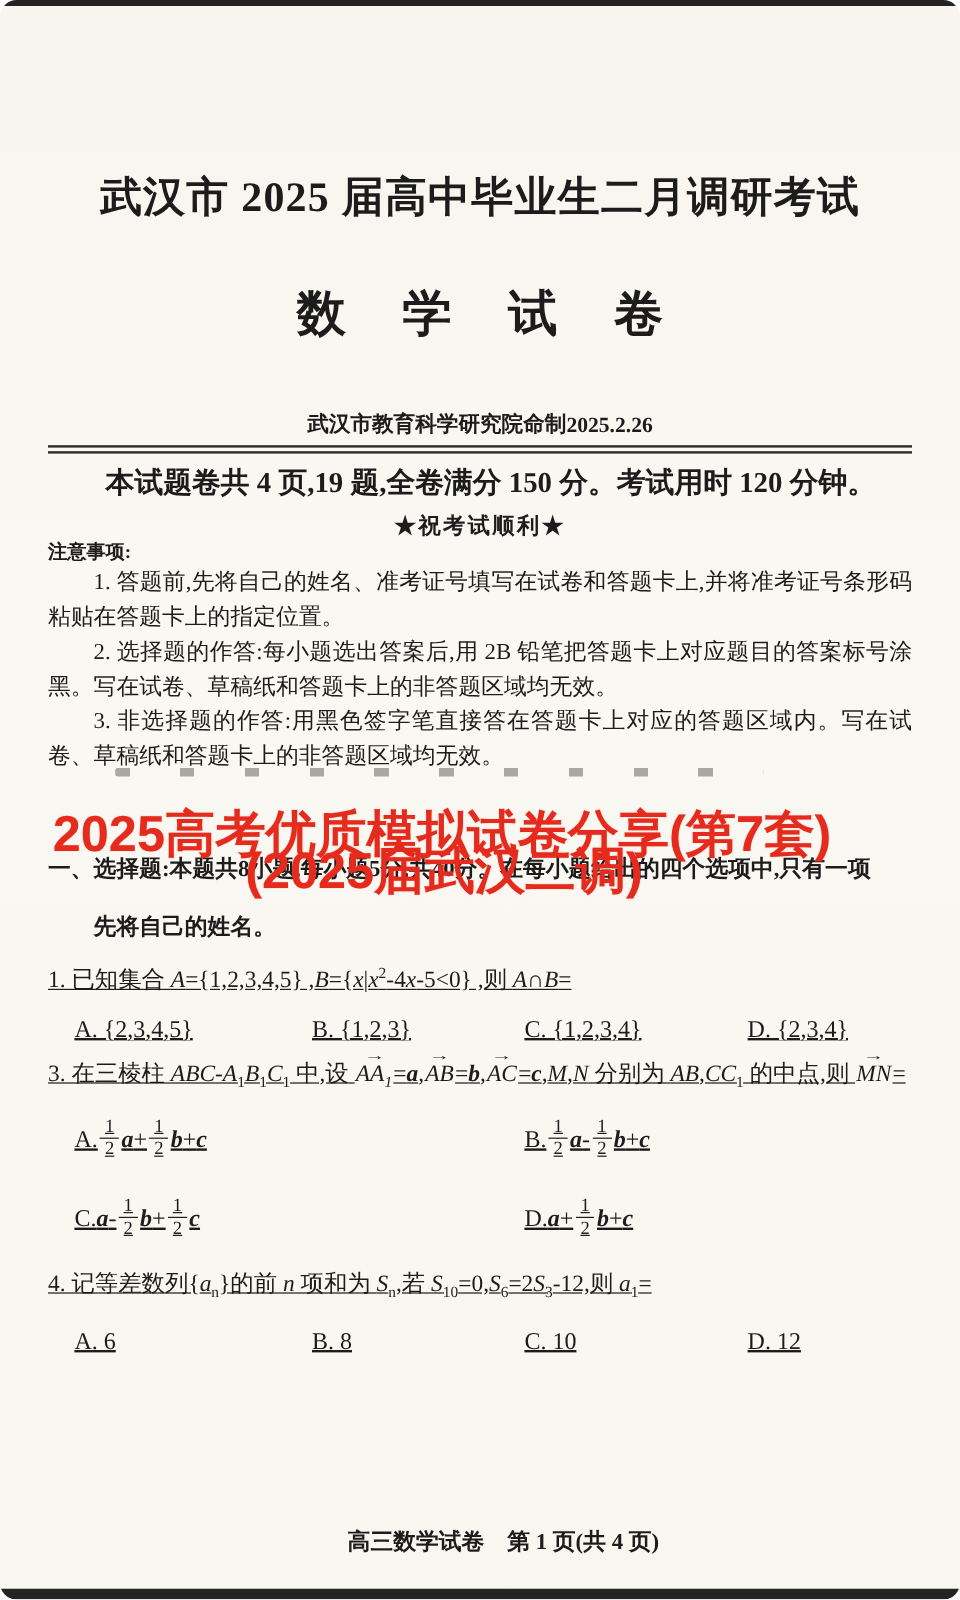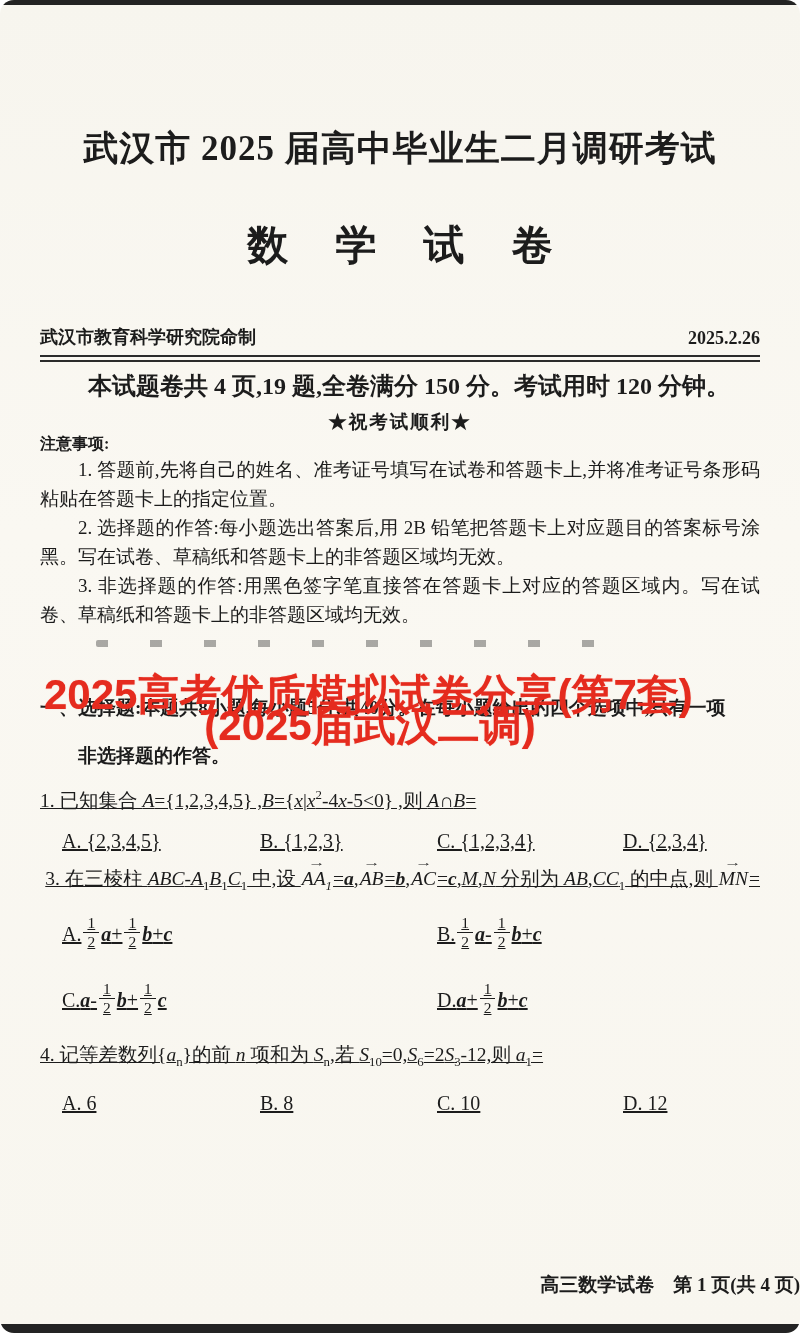--- a/index.html
+++ b/index.html
@@ -7,59 +7,59 @@
     position:relative;width:800px;height:1333px;overflow:hidden;
     background:linear-gradient(180deg,#f7f5ee 0%,#faf8f2 40%,#f8f6ef 100%);
     font-family:"Liberation Serif","DejaVu Serif",serif;color:#1c1c1c;
     border-radius:14px;
   }
   .bar{position:absolute;left:0;right:0;background:#232323;z-index:5;}
   .bar.top{top:0;height:5px;border-radius:14px 14px 0 0;}
   .bar.bottom{bottom:0;height:9px;border-radius:0 0 14px 14px;}
   .paper{position:relative;height:100%;padding:0 40px;box-sizing:border-box;z-index:1;}
 
-  .exam-title{margin:0;padding-top:125px;text-align:center;font-size:35px;font-weight:bold;letter-spacing:1px;}
+  .exam-title{margin:16px;padding-top:125px;text-align:center;font-size:35px;font-weight:bold;letter-spacing:1px;}
   .subject{margin:46px 0 0 0;text-align:center;font-size:41px;font-weight:bold;letter-spacing:.45em;text-indent:.45em;}
-  .meta-row{display:flex;justify-content:space-between;align-items:flex-end;margin-top:52px;}
+  .meta-row{display:flex;justify-content:center;align-items:flex-end;margin-top:52px;}
   .issuer{font-weight:bold;font-size:18px;}
   .exam-date{font-size:18px;font-weight:bold;}
   .double-rule{margin-top:6px;height:3px;border-top:2.5px solid #2b2b2b;border-bottom:2.5px solid #2b2b2b;}
   .exam-info{margin:8px 0 0 0;font-size:24px;font-weight:bold;text-indent:2em;}
   .wish{margin:7px 0 0 0;text-align:center;font-size:18.5px;font-weight:bold;letter-spacing:2px;}
   .notice-title{font-size:16px;font-weight:bold;}
   .para{margin:0;font-size:19px;line-height:29px;text-indent:2em;text-align:justify;}
 
   .sec{margin-top:66px;}
   .sec-line{margin:0;font-size:19px;font-weight:bold;white-space:nowrap;}
   .sec-line2{margin-top:22px;text-indent:2em;}
 
   .q{margin-top:13px;text-decoration:underline;}
   .q-text{margin:0;font-size:19.5px;line-height:27px;white-space:nowrap;}
   .opts{display:grid;margin-top:12px;padding-left:22px;font-size:20px;}
   .opts.four{grid-template-columns:198px 177px 186px 1fr;margin-top:16px;}
   .opts.two{grid-template-columns:375px 1fr;row-gap:20px;}
   .opts.two .opt{height:46px;display:flex;align-items:center;}
-  .q3{margin-top:12px;text-align:right;} .q4{margin-top:18px;} .q5{margin-top:15px;}
+  .q3{margin-top:12px;} .q4{margin-top:18px;} .q5{margin-top:15px;}
   .q4 .opts,.q5 .opts{margin-top:16px;}
 
   
   .it{font-style:italic;}
   .bi{font-style:italic;font-weight:bold;}
   sup,sub{font-size:66%;}
   .vec{position:relative;display:inline-block;font-style:italic;padding:0 1px;}
   .vec::after{content:"\2192";position:absolute;left:50%;top:-0.66em;transform:translateX(-50%) scaleX(1.5);
     font-size:.6em;font-style:normal;line-height:1;}
   .sqrt{white-space:nowrap;}
   .sqrt .rad{border-top:1.4px solid #1c1c1c;padding:0 3px 0 2px;margin-left:-1px;}
   .frac{display:inline-flex;flex-direction:column;align-items:center;vertical-align:middle;
     font-size:15.5px;line-height:1.15;margin:0 2px;position:relative;top:-2px;}
   .frac .den{border-top:1.5px solid #1c1c1c;}
   .frac .num,.frac .den{padding:0 4px;}
 
-  .footer{position:absolute;left:0;right:0;top:1272px;text-align:right;font-size:19px;font-weight:bold;z-index:1;padding-left:39px;}
+  .footer{position:absolute;left:0;right:0;top:1272px;text-align:center;font-size:19px;font-weight:bold;z-index:1;padding-left:39px;}
 
   .overlay{position:absolute;z-index:4;color:#e52b1e;
     font-family:"Liberation Sans","DejaVu Sans",sans-serif;font-weight:900;white-space:nowrap;
     text-shadow:0 0 1px rgba(229,43,30,.4);}
   .overlay.o1{top:667px;left:44px;font-size:42px;}
   .overlay.o2{top:698px;left:0;width:100%;text-align:center;transform:translateX(-30px);font-size:42px;}
   .smudges{position:absolute;top:640px;left:96px;width:540px;height:7px;z-index:3;opacity:.45;
     background:repeating-linear-gradient(90deg,rgba(25,25,25,.8) 0 12px,transparent 12px 54px);border-radius:2px;}
 </style>
 </head>
@@ -81,21 +81,21 @@
     <p class="exam-info">本试题卷共 4 页,19 题,全卷满分 150 分。考试用时 120 分钟。</p>
     <p class="wish">★祝考试顺利★</p>
 
     <div class="notice-title">注意事项:</div>
     <p class="para">1. 答题前,先将自己的姓名、准考证号填写在试卷和答题卡上,并将准考证号条形码粘贴在答题卡上的指定位置。</p>
     <p class="para">2. 选择题的作答:每小题选出答案后,用 2B 铅笔把答题卡上对应题目的答案标号涂黑。写在试卷、草稿纸和答题卡上的非答题区域均无效。</p>
     <p class="para">3. 非选择题的作答:用黑色签字笔直接答在答题卡上对应的答题区域内。写在试卷、草稿纸和答题卡上的非答题区域均无效。</p>
 
     <div class="sec">
       <p class="sec-line">一、选择题:本题共8小题,每小题5分,共40分。在每小题给出的四个选项中,只有一项</p>
-      <p class="sec-line sec-line2">非选择题的作答。</p>
+      <p class="sec-line sec-line2">先将自己的姓名。</p>
     </div>
 
     <div class="q q1">
       <p class="q-text">1. 已知集合 <span class="it">A</span>={1,2,3,4,5} ,<span class="it">B</span>={<span class="it">x</span>|<span class="it">x</span><sup>2</sup>-4<span class="it">x</span>-5&lt;0} ,则 <span class="it">A</span>∩<span class="it">B</span>=</p>
       <div class="opts four">
         <span class="opt">A. {2,3,4,5}</span>
         <span class="opt">B. {1,2,3}</span>
         <span class="opt">C. {1,2,3,4}</span>
         <span class="opt">D. {2,3,4}</span>
       </div>

